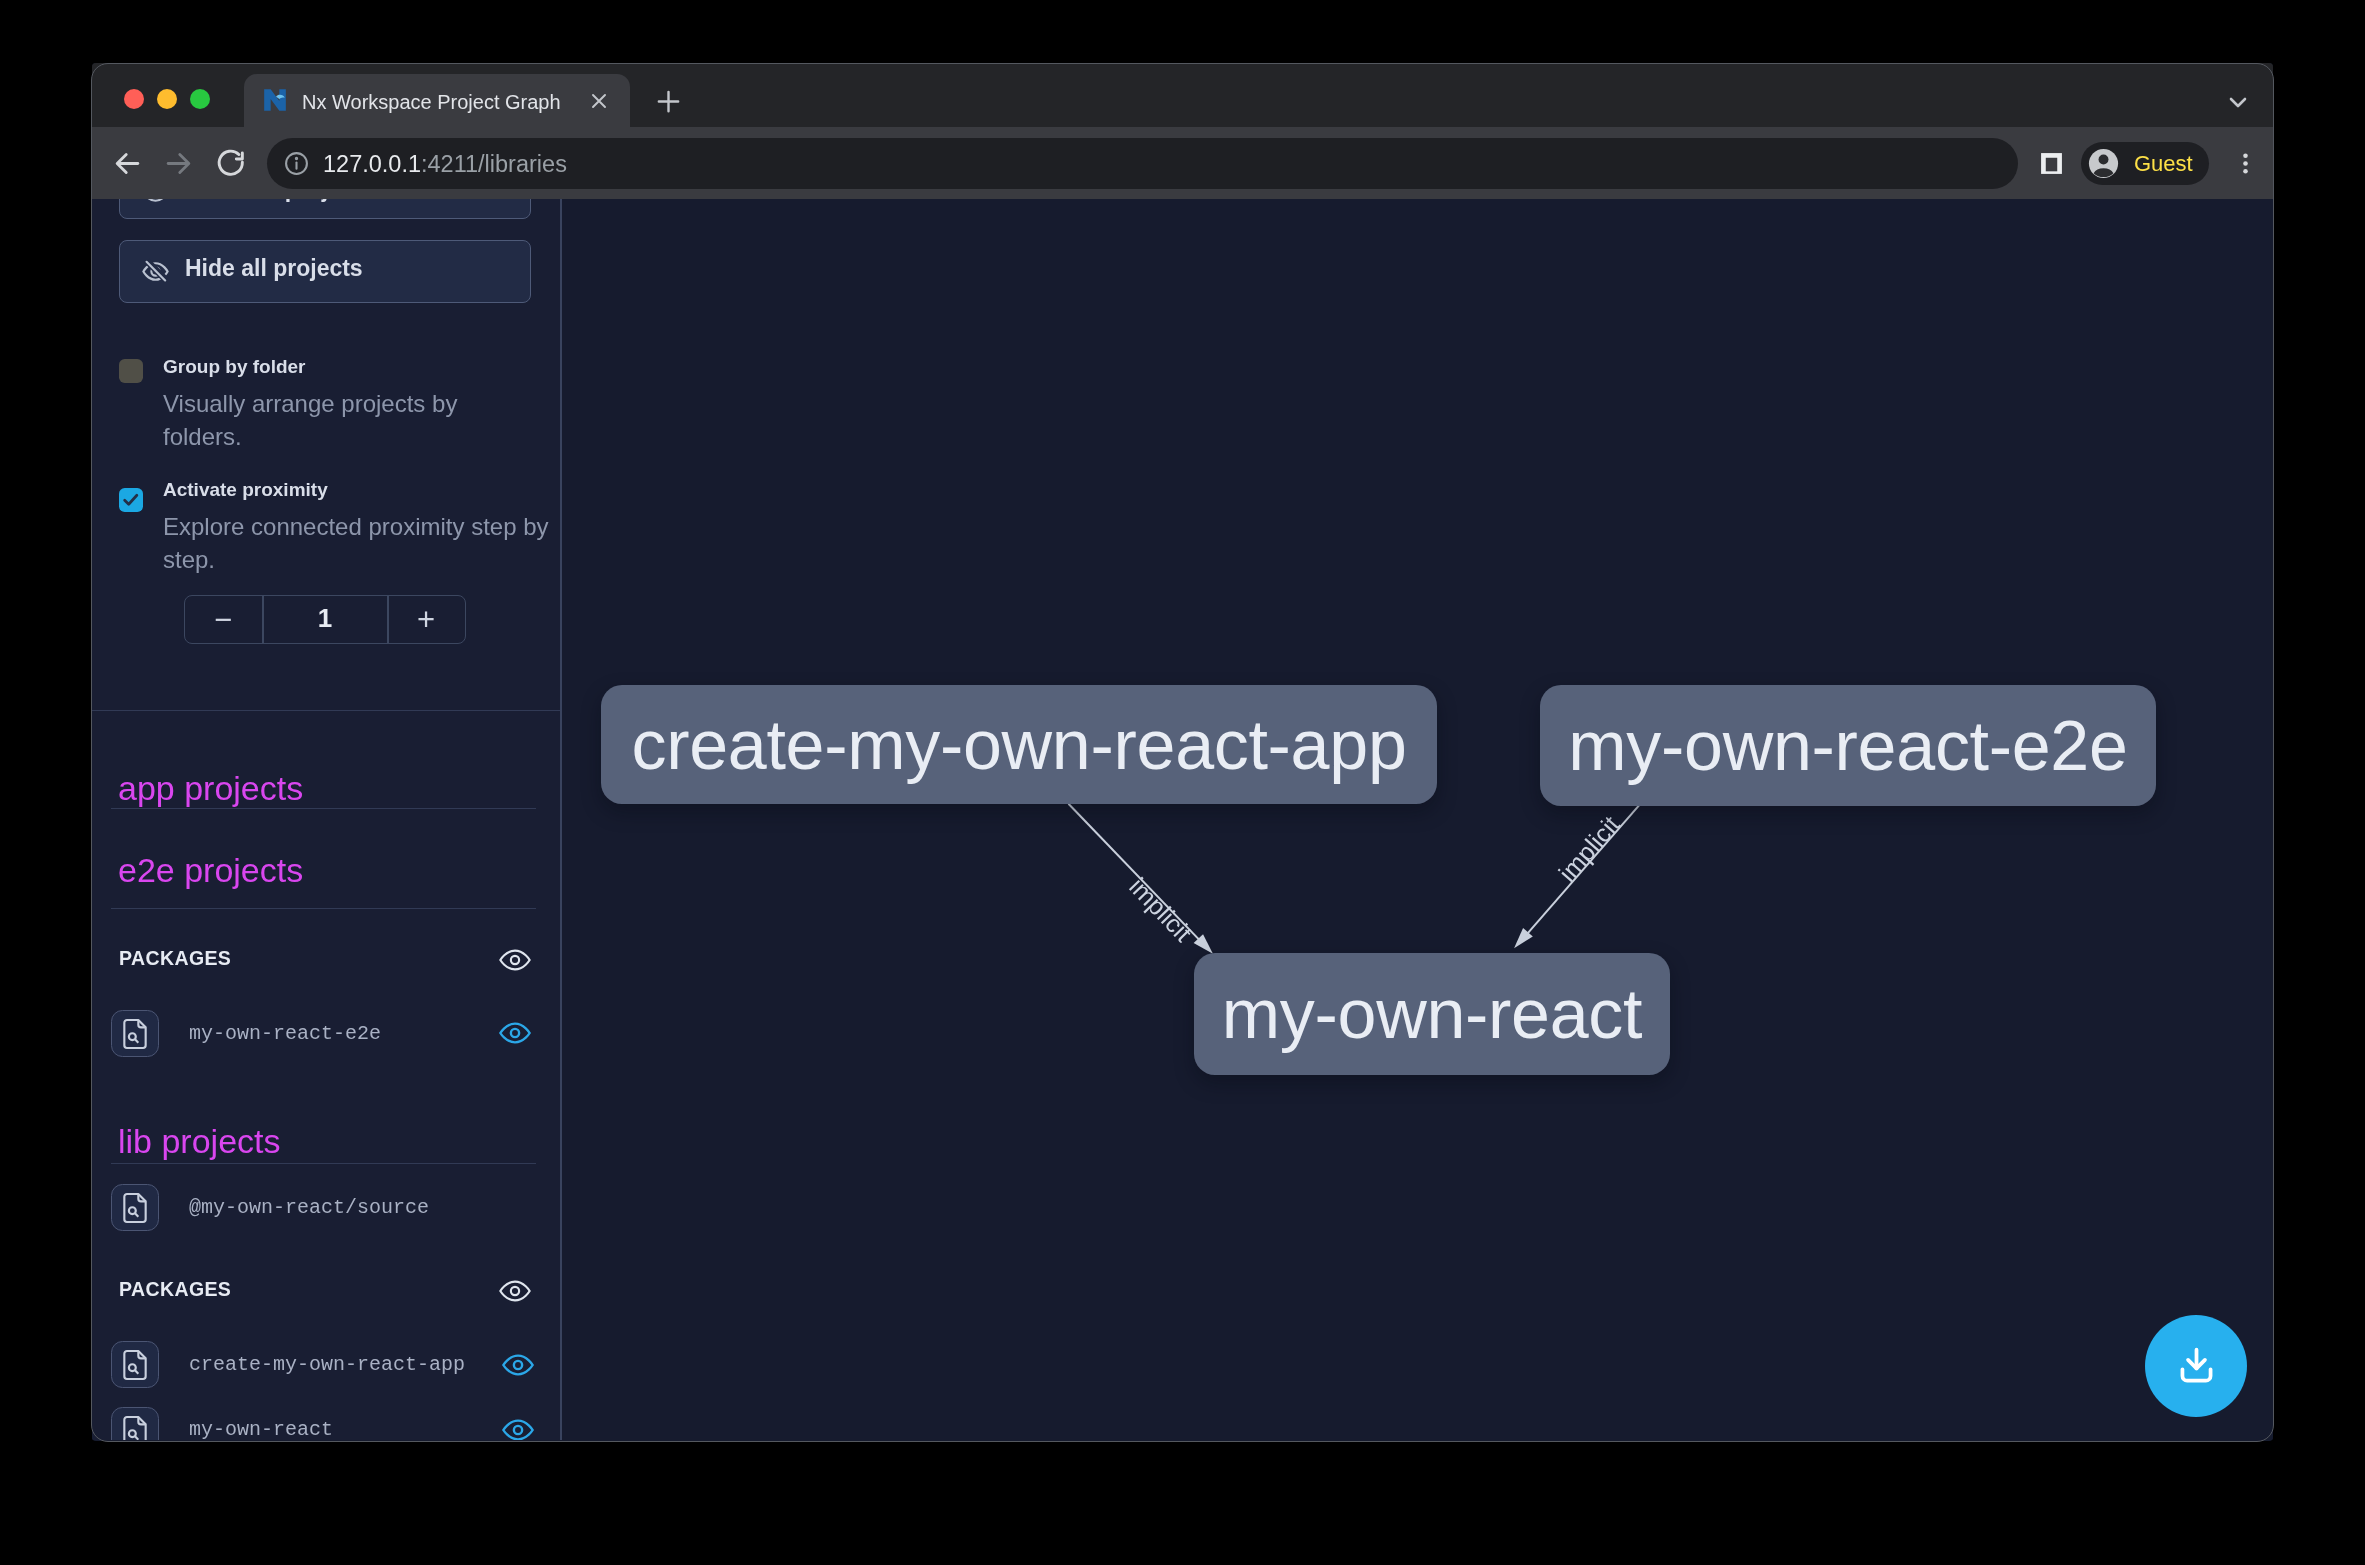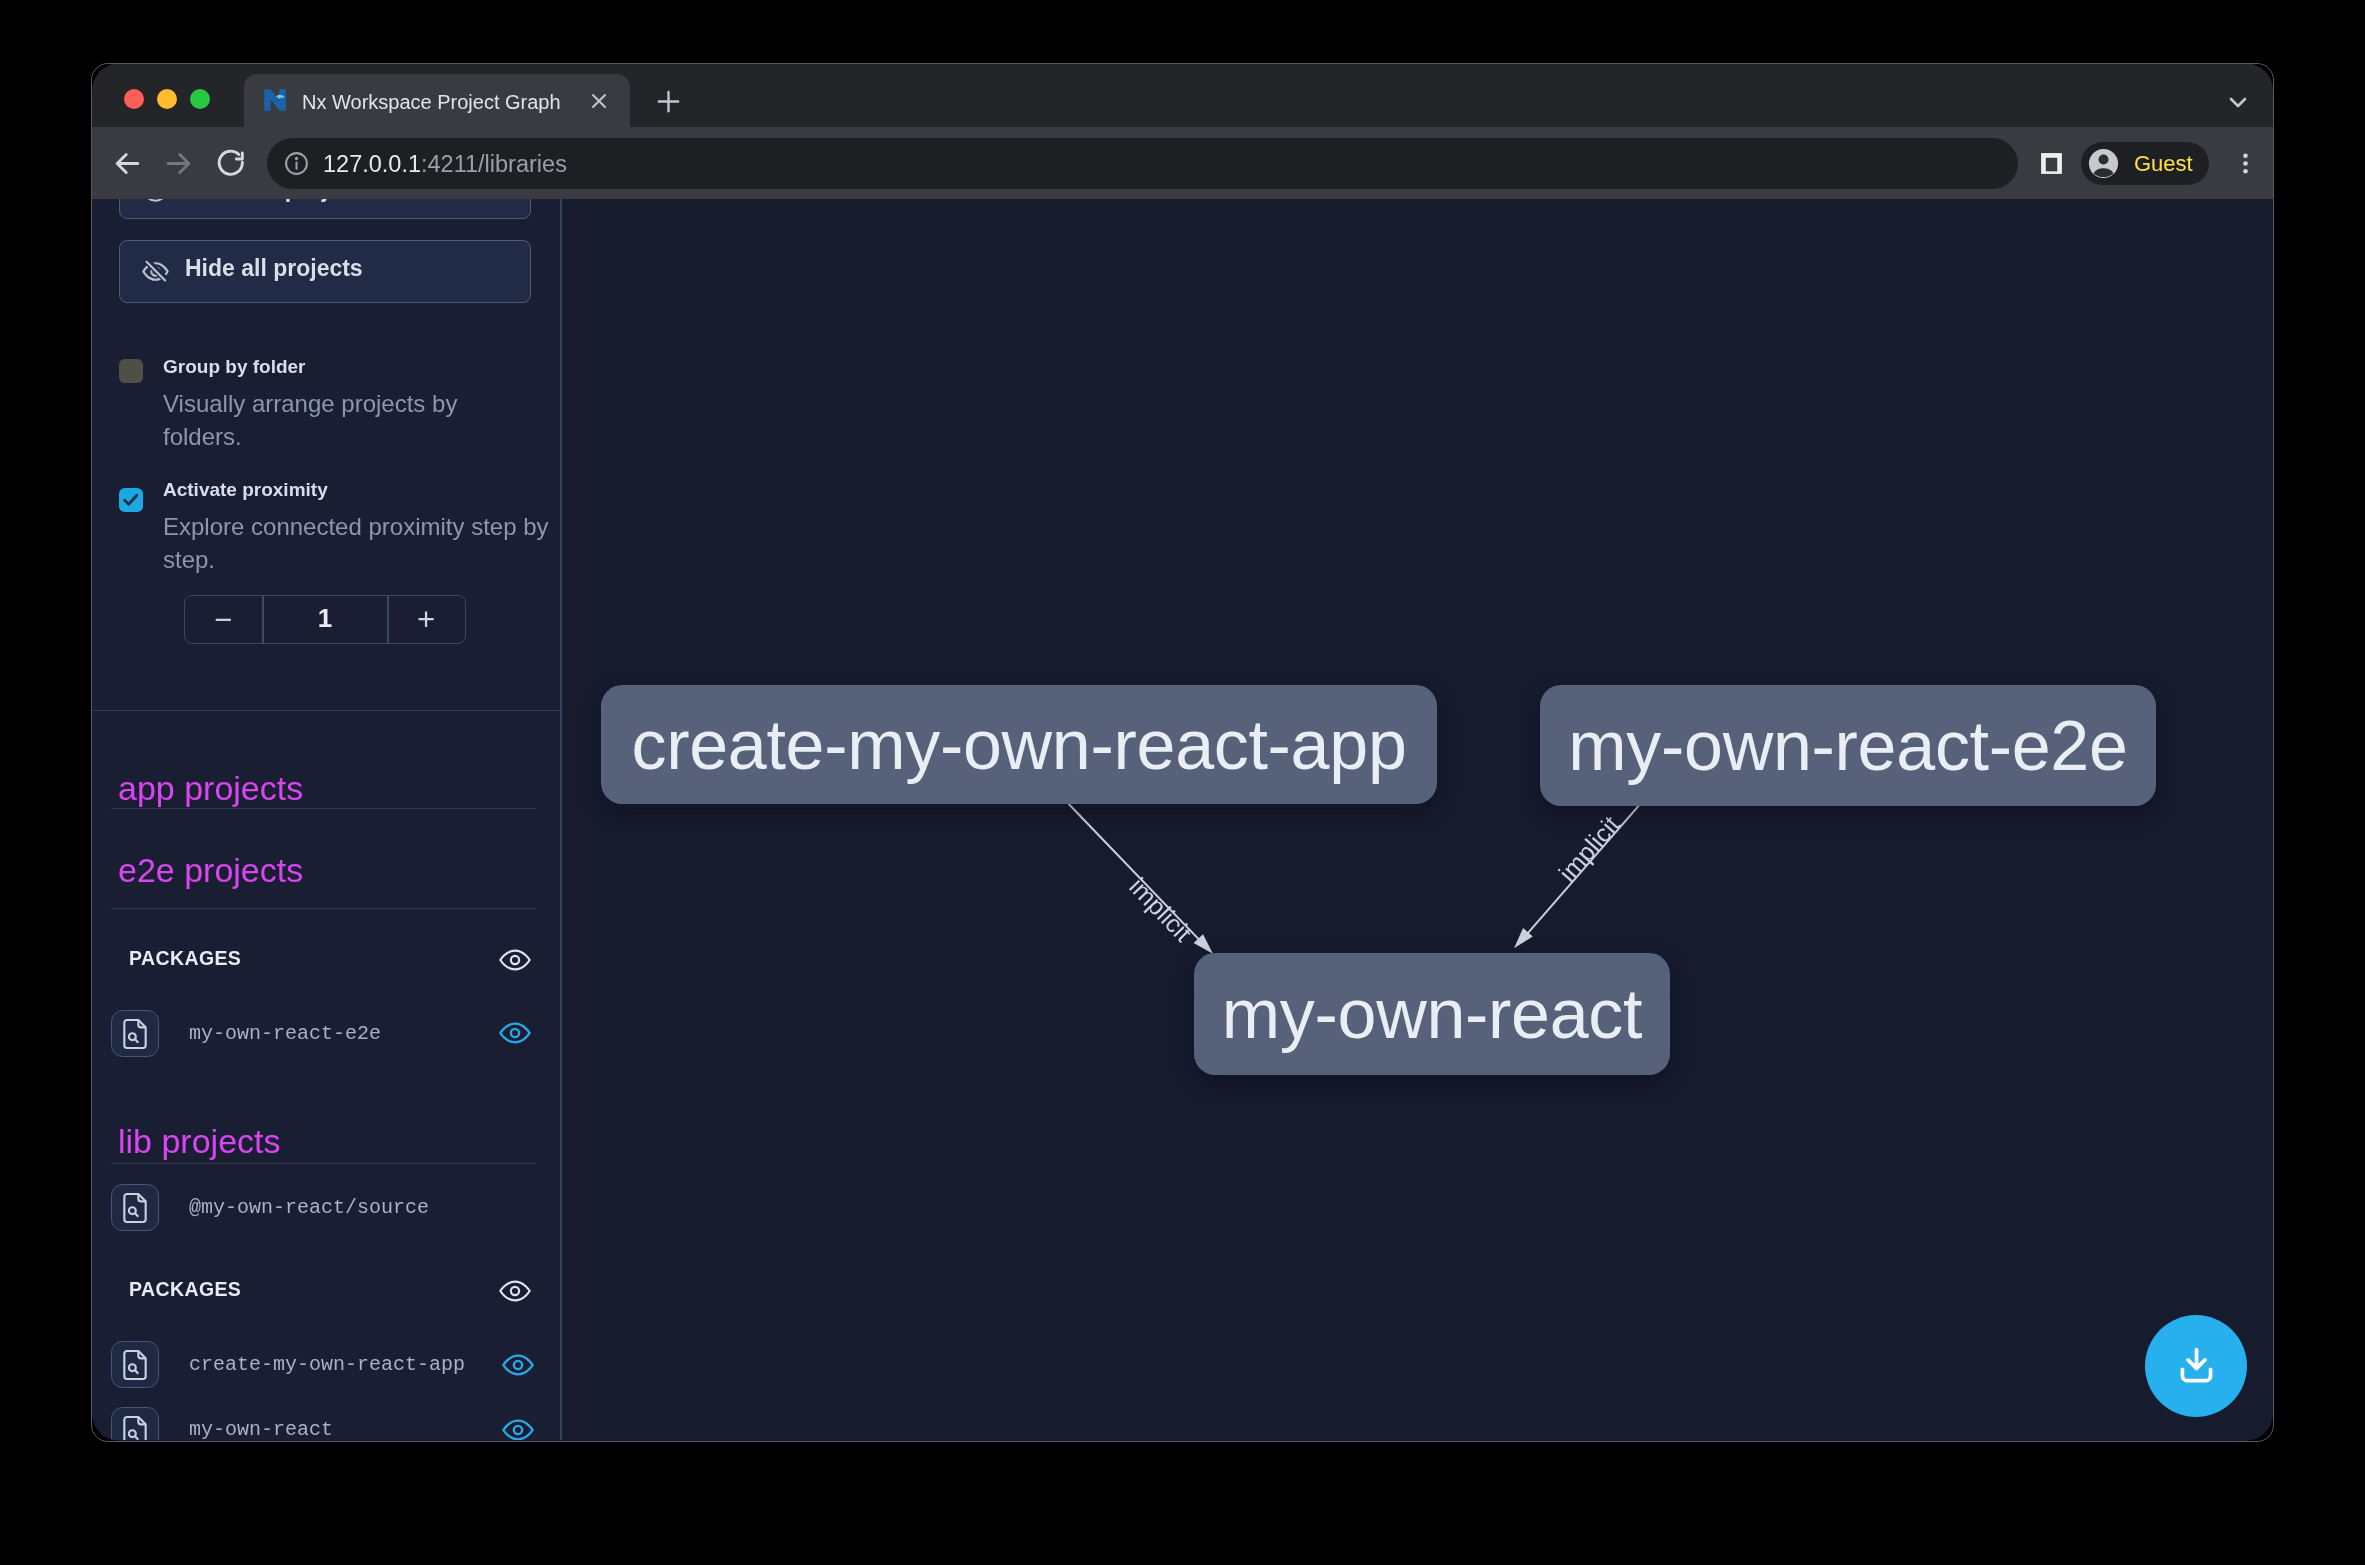--- a/index.html
+++ b/index.html
@@ -1,38 +1,38 @@
 <!DOCTYPE html>
 <html style="font-size:13px"><head>
 <meta charset="utf-8">
 <style>
   html,body{margin:0;padding:0;background:#000;}
   body{width:2366px;height:1565px;position:relative;overflow:hidden;font-family:"Liberation Sans",sans-serif;}
   *{box-sizing:border-box}
   .abs{position:absolute}
-  .window{position:absolute;left:92px;top:63px;width:2181px;height:1378px;border-radius:28px;background:#161b2e;overflow:hidden;}
+  .window{position:absolute;left:92px;top:63px;width:2181px;height:1378px;border-radius:4px;background:#161b2e;overflow:hidden;}
   .winborder{position:absolute;left:91px;top:63px;width:2183px;height:1379px;border-radius:17px;border:1.6px solid #54585f;z-index:50;pointer-events:none}
   .strip{position:absolute;left:0;top:0;width:2181px;height:64px;background:#242528}
   .tl{position:absolute;top:26px;width:20px;height:20px;border-radius:50%}
   .tab{position:absolute;left:152px;top:11.4px;width:386px;height:53px;background:#3a3b40;border-radius:13px 13px 0 0}
   .tabtitle{position:absolute;left:210px;top:28px;font-size:20px;color:#e2e4e8}
   .toolbar{position:absolute;left:0;top:64px;width:2181px;height:72px;background:#3a3b40}
   .pill{position:absolute;left:175px;top:75px;width:1751px;height:51px;background:#1e1f23;border-radius:26px}
   .apill{position:absolute;left:1989px;top:79px;width:128px;height:43px;background:#1e1f23;border-radius:22px}
   .urltxt{position:absolute;left:231px;top:88px;font-size:23.5px;color:#e8eaed}
   .urltxt span{color:#9aa0a6}
   .guest{position:absolute;left:2042px;top:88px;font-size:22px;color:#fde047}
   .page{position:absolute;left:0;top:136px;width:2181px;height:1241px;overflow:hidden;background:#161b2e}
   .sidebar{position:absolute;left:0;top:0;width:468px;height:1241px;background:#191e33}
   .sdiv{position:absolute;left:468px;top:0;width:1.6px;height:1241px;background:#39435e}
   .btn{position:absolute;left:27px;width:412px;height:63px;border:1.6px solid #4e5a78;border-radius:8px;background:#222b45}
   .btxt{font-size:23px;font-weight:700;color:#d9dee9}
   .hdr{position:absolute;left:26px;font-size:34px;color:#d946ef}
   .hdiv{position:absolute;height:0.8px;background:#313a55}
-  .cap{position:absolute;left:37px;font-size:19.5px;font-weight:700;color:#e7ebf3;letter-spacing:0.4px}
+  .cap{position:absolute;left:27px;font-size:19.5px;font-weight:700;color:#e7ebf3;letter-spacing:0.4px}
   .mono{position:absolute;left:97px;font-family:"Liberation Mono",monospace;font-size:20px;color:#a9b1c4}
   .ibox{position:absolute;left:18.7px;width:48px;height:47px;border:1.6px solid #4b5573;border-radius:11.4px;background:#202944;display:flex;align-items:center;justify-content:center}
   .desc{position:absolute;left:71px;font-size:24px;color:#8d96ab}
   .lbl{position:absolute;left:71px;font-size:19px;font-weight:700;color:#d9dee9}
   .cb{position:absolute;left:27px;width:24px;height:24px;border-radius:5.7px}
   .node{position:absolute;background:#57627a;border-radius:21px;box-shadow:0 8px 19.5px rgba(5,8,18,0.35);color:#e9edf4;font-size:70px;display:flex;align-items:center;justify-content:center;letter-spacing:-0.3px}
   .fab{position:absolute;left:2053px;top:1116px;width:102px;height:102px;border-radius:50%;background:#27b0ee;display:flex;align-items:center;justify-content:center}
   .icn{position:absolute}
 </style>
 </head>

